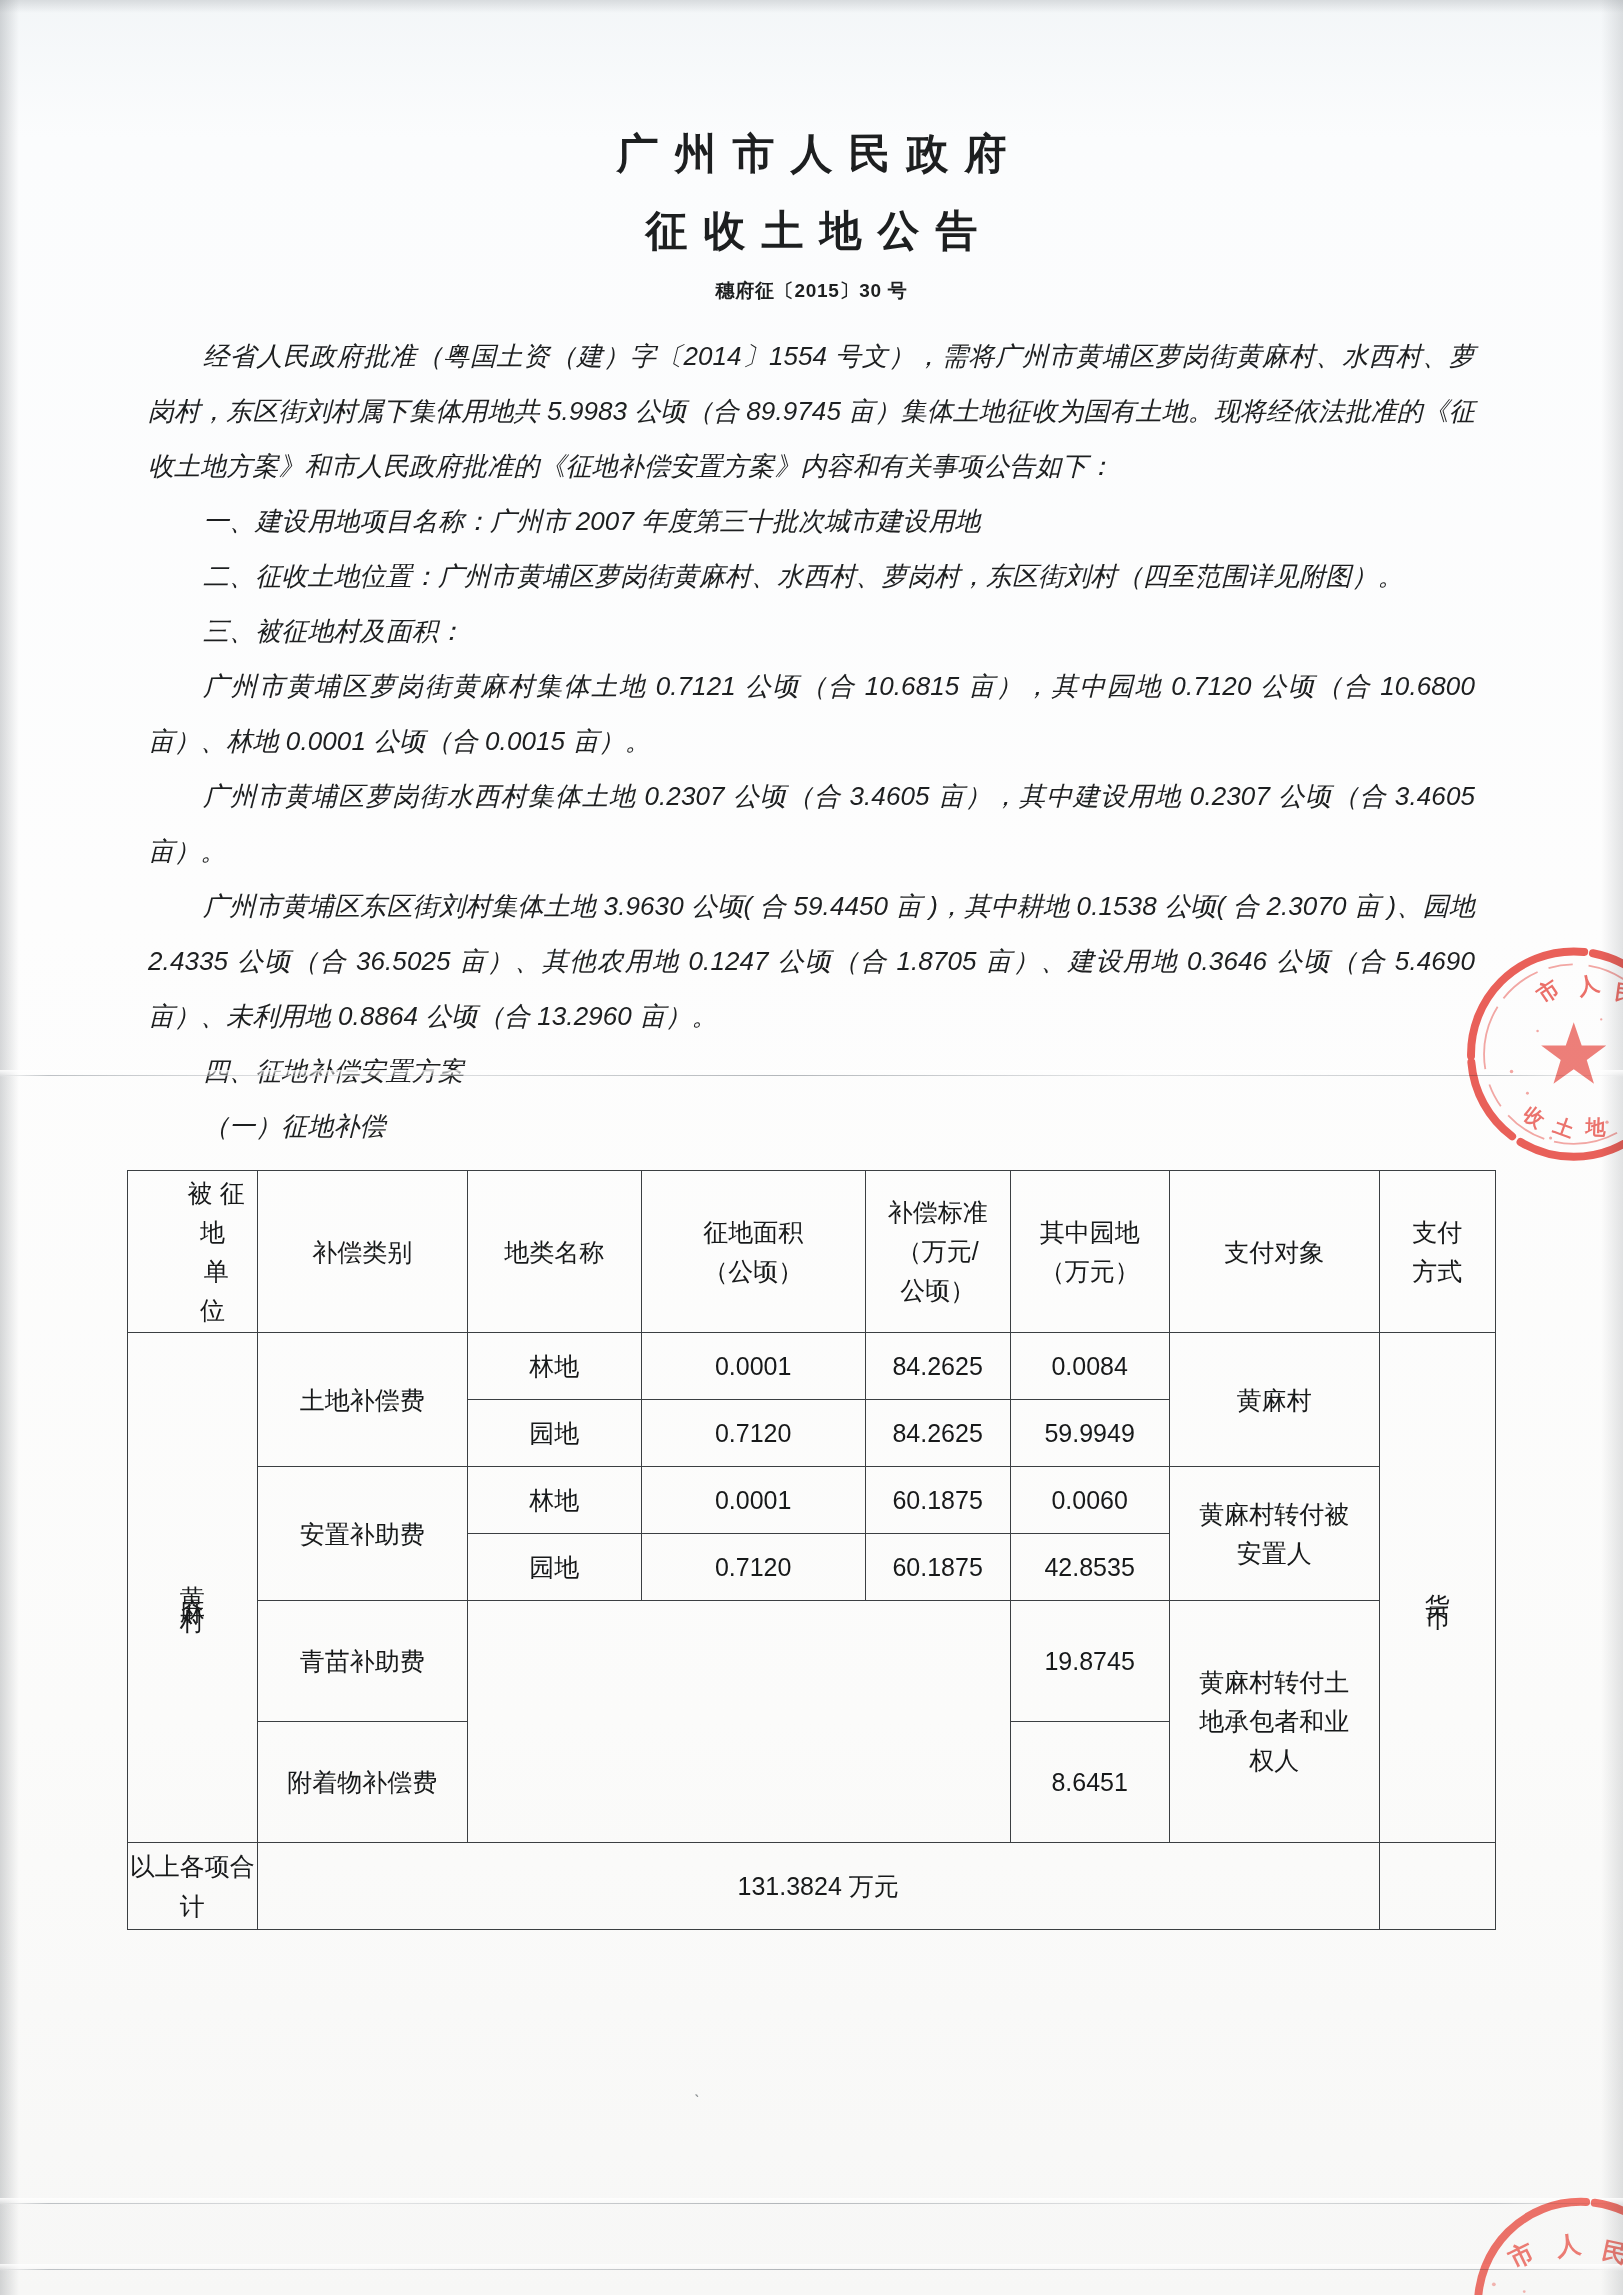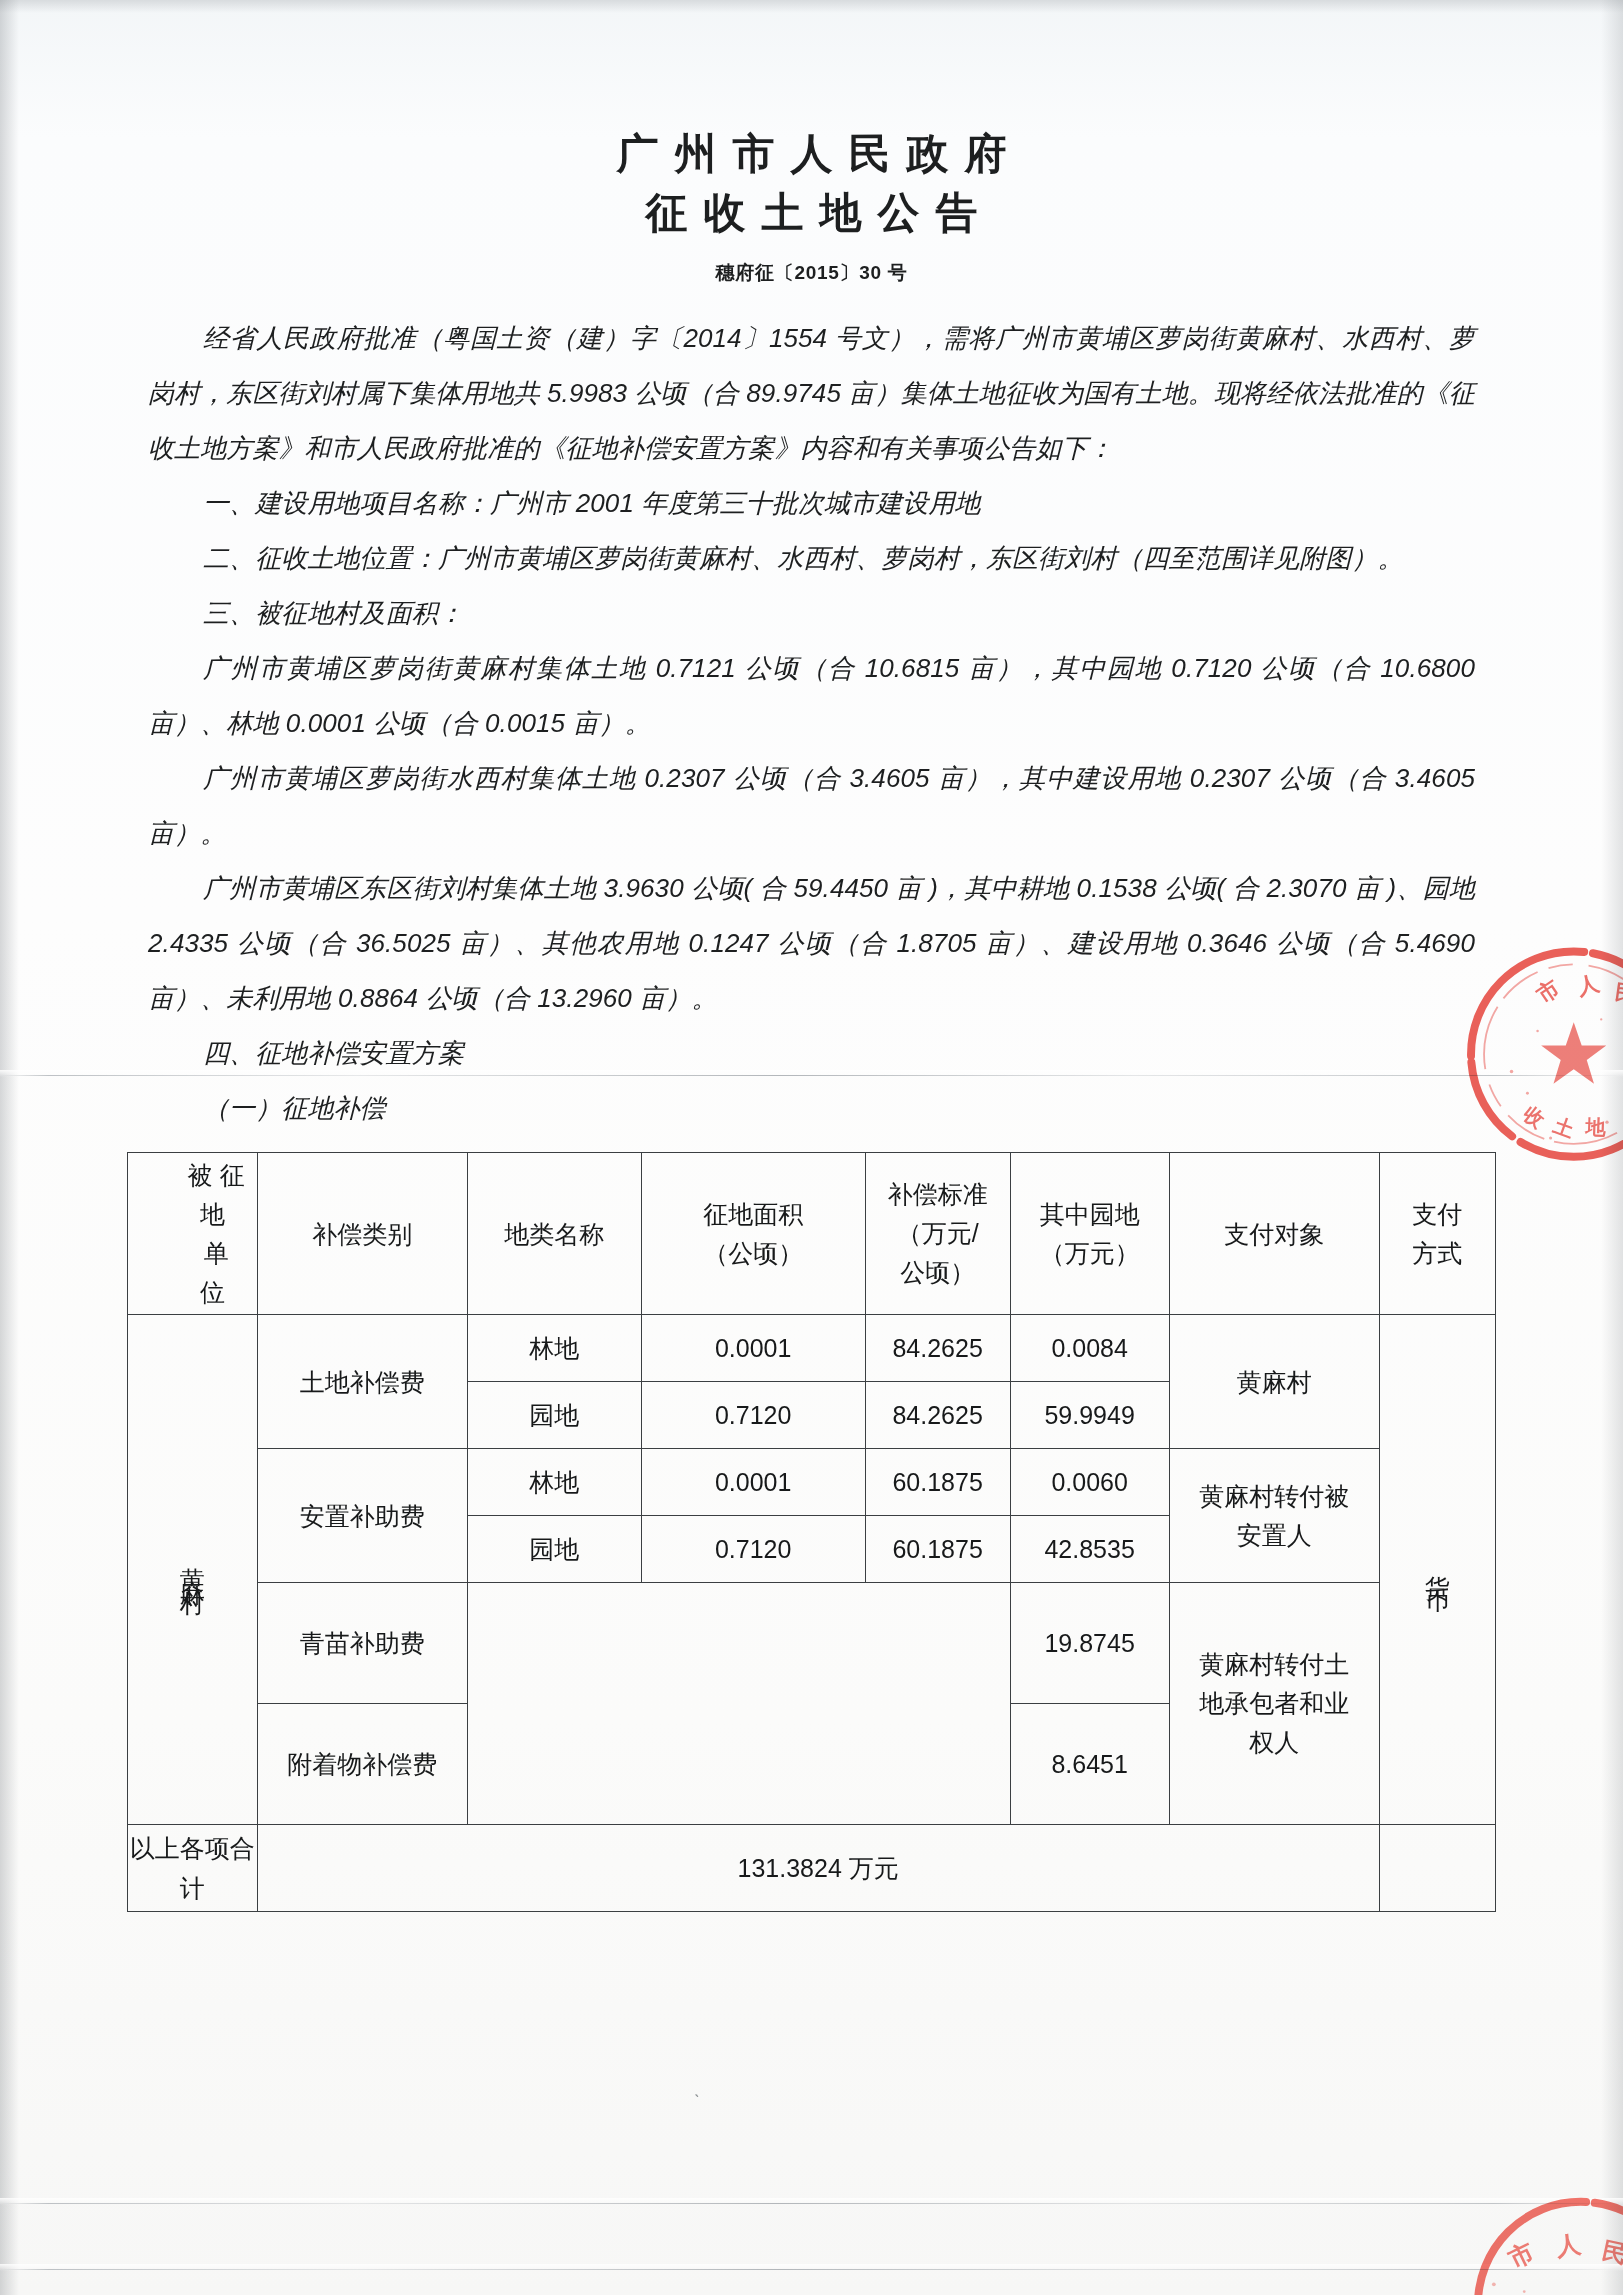--- a/index.html
+++ b/index.html
@@ -81,21 +81,21 @@
 
   .title-line {
     text-align: center;
     font-weight: bold;
     font-size: 42px;
     letter-spacing: 16px;
     text-indent: 16px;
     line-height: 1.18;
   }
   #title-1 { margin-top: 129px; }
-  #title-2 { margin-top: 9px; }
+  #title-2 { margin-top: 27px; }
 
   .doc-number {
     text-align: center;
     font-size: 19px;
     font-weight: bold;
     letter-spacing: 0.7px;
     margin-top: 23px;
   }
 
   .body-block {
@@ -184,21 +184,21 @@
   <div class="edge-shadow-right"></div>
 
   <div class="content">
 
     <div class="title-line" id="title-1">广州市人民政府</div>
     <div class="title-line" id="title-2">征收土地公告</div>
     <div class="doc-number">穗府征〔2015〕30 号</div>
 
     <div class="body-block">
       <p class="para indent2 first-para">经省人民政府批准（粤国土资（建）字〔2014〕1554 号文），需将广州市黄埔区萝岗街黄麻村、水西村、萝岗村，东区街刘村属下集体用地共 5.9983 公顷（合 89.9745 亩）集体土地征收为国有土地。现将经依法批准的《征收土地方案》和市人民政府批准的《征地补偿安置方案》内容和有关事项公告如下：</p>
-      <p class="para indent2 gap">一、建设用地项目名称：广州市 2001 年度第三十批次城市建设用地</p>
+      <p class="para indent2 gap">一、建设用地项目名称：广州市 2007 年度第三十批次城市建设用地</p>
       <p class="para indent2 gap">二、征收土地位置：广州市黄埔区萝岗街黄麻村、水西村、萝岗村，东区街刘村（四至范围详见附图）。</p>
       <p class="para indent2 gap">三、被征地村及面积：</p>
       <p class="para indent2 gap">广州市黄埔区萝岗街黄麻村集体土地 0.7121 公顷（合 10.6815 亩），其中园地 0.7120 公顷（合 10.6800 亩）、林地 0.0001 公顷（合 0.0015 亩）。</p>
       <p class="para indent2 gap">广州市黄埔区萝岗街水西村集体土地 0.2307 公顷（合 3.4605 亩），其中建设用地 0.2307 公顷（合 3.4605 亩）。</p>
       <p class="para indent2 gap">广州市黄埔区东区街刘村集体土地 3.9630 公顷( 合 59.4450 亩 )，其中耕地 0.1538 公顷( 合 2.3070 亩 )、园地 2.4335 公顷（合 36.5025 亩）、其他农用地 0.1247 公顷（合 1.8705 亩）、建设用地 0.3646 公顷（合 5.4690 亩）、未利用地 0.8864 公顷（合 13.2960 亩）。</p>
       <p class="para indent2 gap">四、征地补偿安置方案</p>
       <p class="para indent2 gap">（一）征地补偿</p>
     </div>
 
     <div class="tbl-wrap">

